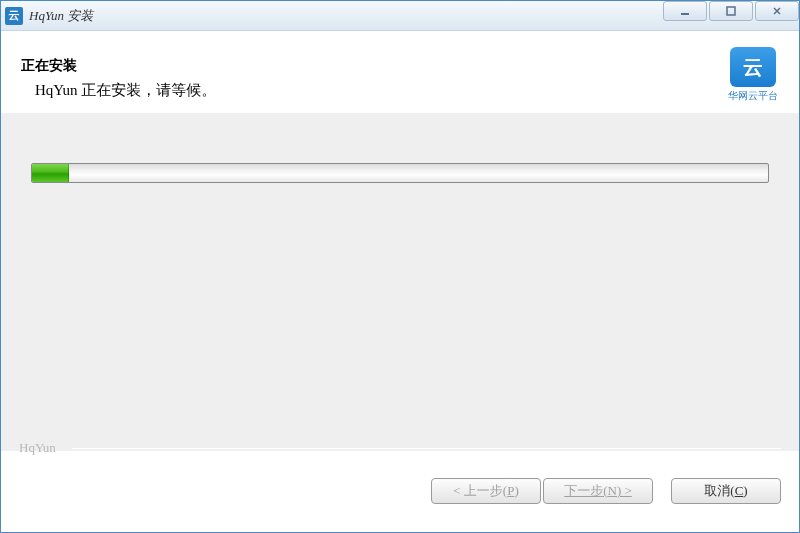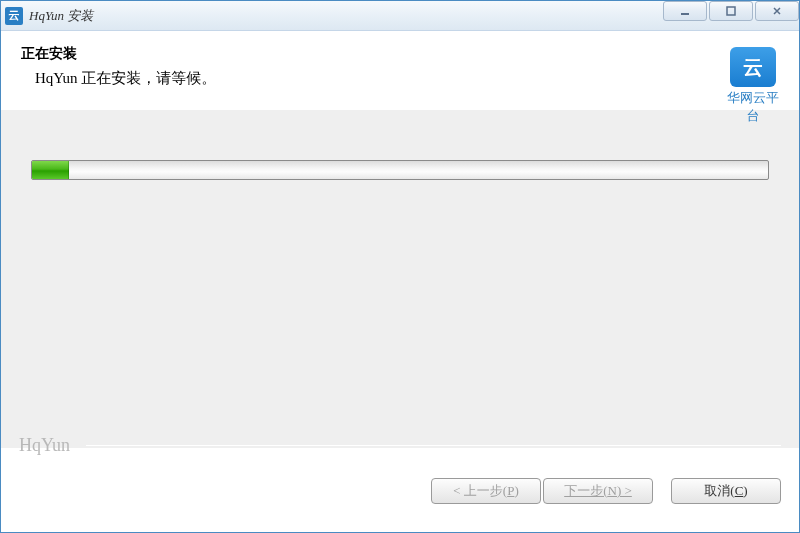--- a/index.html
+++ b/index.html
@@ -68,21 +68,21 @@
       justify-content: center;
       font-size: 12px;
       color: #5a6f8a;
       cursor: pointer;
     }
     .win-btn svg {
       width: 12px;
       height: 12px;
     }
     .header-area {
-      padding: 14px 20px 12px 20px;
+      padding: 26px 20px 12px 20px;
       position: relative;
       min-height: 78px;
     }
     .header-title {
       font-size: 14px;
       font-weight: bold;
       color: #000;
       margin-bottom: 6px;
     }
     .header-subtitle {
@@ -104,21 +104,21 @@
       border-radius: 6px;
       display: flex;
       align-items: center;
       justify-content: center;
       color: #fff;
       font-size: 20px;
       font-weight: bold;
       margin: 0 auto 2px auto;
     }
     .brand-logo-text {
-      font-size: 13px;
+      font-size: 10px;
       color: #2a7fc4;
     }
     .divider-top {
       height: 1px;
       background: #d0d0d0;
       border-bottom: 1px solid #fff;
     }
     .content-area {
       background: #efefef;
       height: 338px;
@@ -140,21 +140,21 @@
     }
     .footer-brand-row {
       position: absolute;
       left: 18px;
       right: 18px;
       bottom: 76px;
       display: flex;
       align-items: center;
     }
     .footer-brand {
-      font-size: 18px;
+      font-size: 13px;
       color: #b8b8b8;
       margin-right: 16px;
     }
     .footer-hr {
       flex: 1;
       height: 1px;
       background: #c0c0c0;
       border-bottom: 1px solid #fff;
     }
     .button-row {

